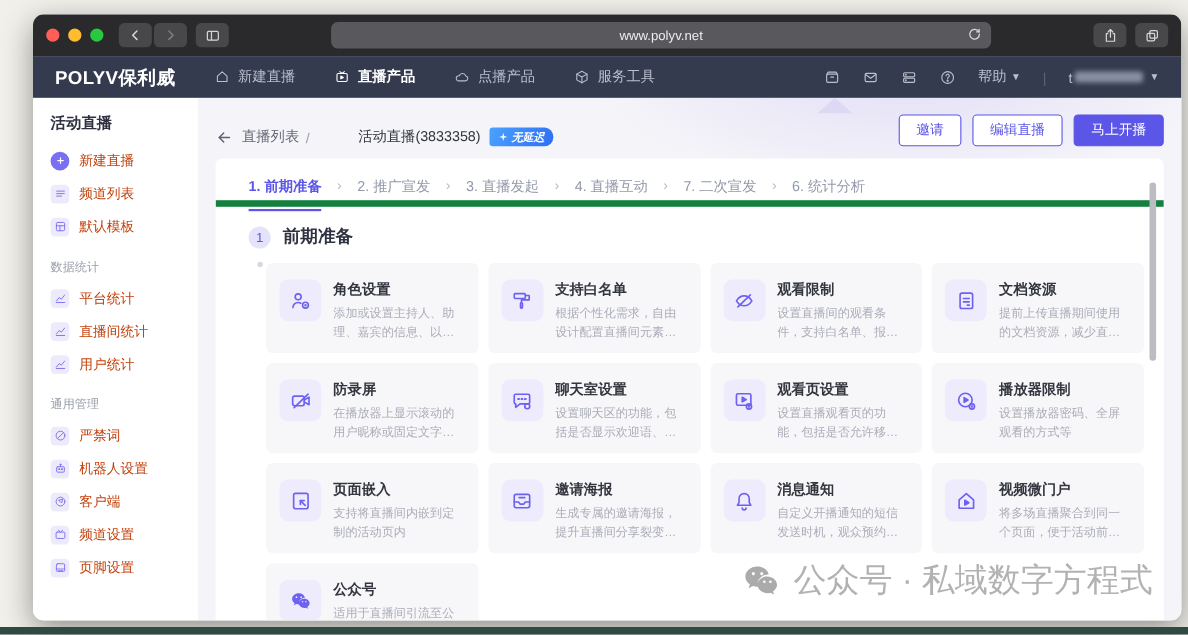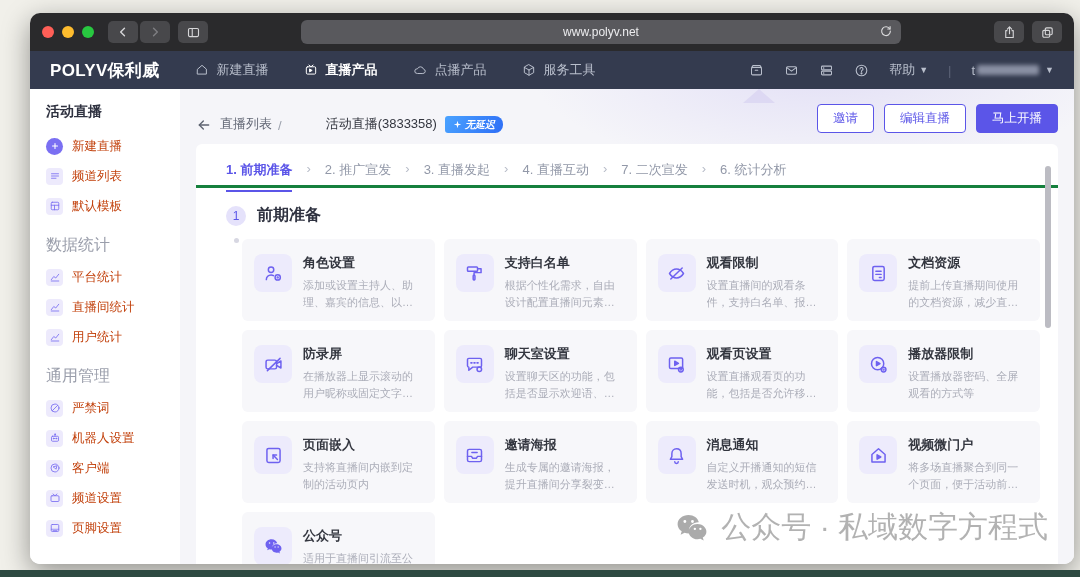--- a/index.html
+++ b/index.html
@@ -64,21 +64,21 @@
   
   .appbody { flex:1; display:flex; overflow:hidden; background:#f5f5f9; }
   .sidebar { width:150px; background:#fff; flex-shrink:0; padding:14px 8px 0 16px; }
   .sb-title { font-size:14px; font-weight:bold; color:#2f3240; margin-bottom:16px; }
   .sb-item { display:flex; align-items:center; gap:9px; font-size:12.5px; color:#c2410c; margin-bottom:12px; height:18px; cursor:pointer; }
   .sb-icon {
     width:17px; height:17px; border-radius:4px; background:#edeafc; color:#7a6ff2;
     display:flex; align-items:center; justify-content:center; font-size:12px; flex-shrink:0;
   }
   .sb-item.primary .sb-icon { background:#7a6ff2; color:#fff; border-radius:50%; }
-  .sb-section { font-size:16px; color:#9a9eab; margin:20px 0 12px; }
+  .sb-section { font-size:11px; color:#9a9eab; margin:20px 0 12px; }
 
   
   .content {
     flex:1; position:relative; padding:14px 16px 0; overflow:hidden;
     background:
       radial-gradient(ellipse 420px 150px at 72% -20px, #e3e0f6 0%, rgba(227,224,246,0) 70%),
       #f5f5f9;
   }
   .deco-triangle {
     position:absolute; left:63%; top:0; width:0; height:0;
@@ -101,21 +101,21 @@
   .btn {
     height:29px; padding:0 15px; border-radius:4px; font-size:12.5px; cursor:pointer;
     font-family:inherit;
   }
   .btn.outline { background:#fff; border:1px solid #5b55e8; color:#5b55e8; }
   .btn.primary { background:#5b55e8; border:1px solid #5b55e8; color:#fff; }
 
   .panel {
     background:#fff; border-radius:6px 6px 0 0; height:425px; position:relative; overflow:hidden;
   }
-  .tabs { display:flex; align-items:flex-start; gap:14px; padding:17px 0 0 30px; border-bottom:3px solid #15803d; height:44px; }
+  .tabs { display:flex; align-items:flex-start; gap:14px; padding:17px 0 0 30px; border-bottom:6px solid #15803d; height:44px; }
   .tab { font-size:13px; color:#9298a8; padding-bottom:11px; cursor:pointer; border-bottom:2px solid transparent; }
   .tab.active { color:#5b55e8; border-bottom-color:#5b55e8; font-weight:bold; }
   .tab-chevron { color:#b7bcc8; font-size:13px; padding-bottom:11px; }
 
   .section-head { display:flex; align-items:center; gap:11px; padding:17px 0 13px 30px; }
   .sec-num {
     width:20px; height:20px; border-radius:50%; background:#e5e2fb; color:#5b55e8;
     font-size:12px; display:flex; align-items:center; justify-content:center;
   }
   .sec-title { font-size:16px; font-weight:bold; color:#2f3240; }

